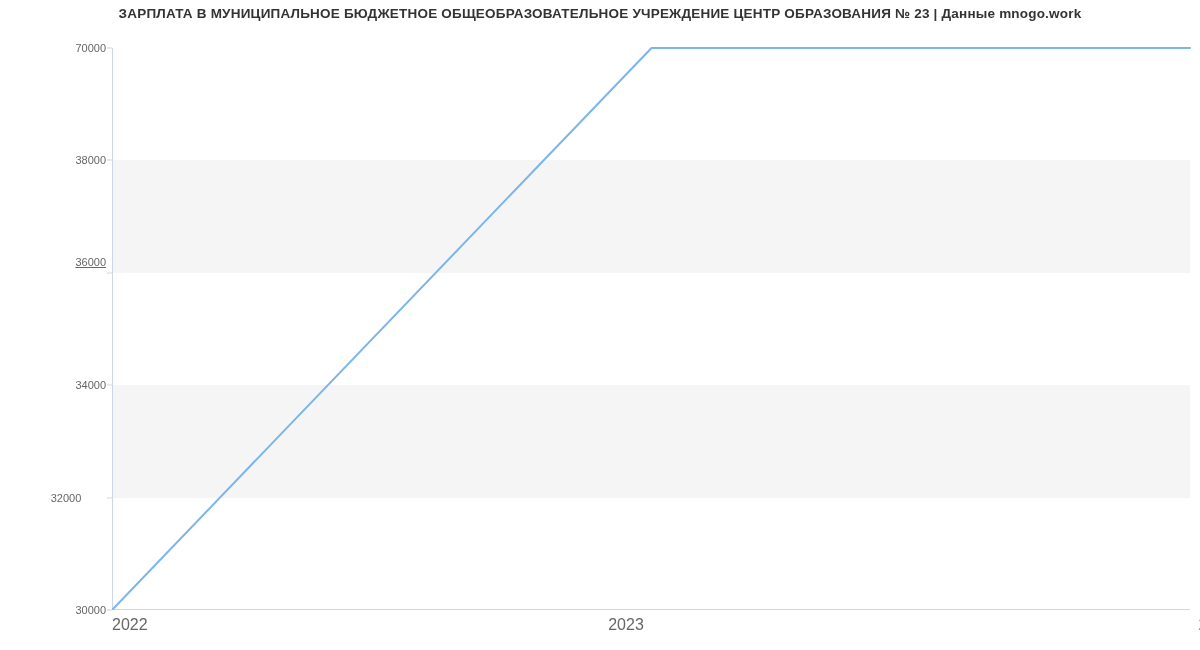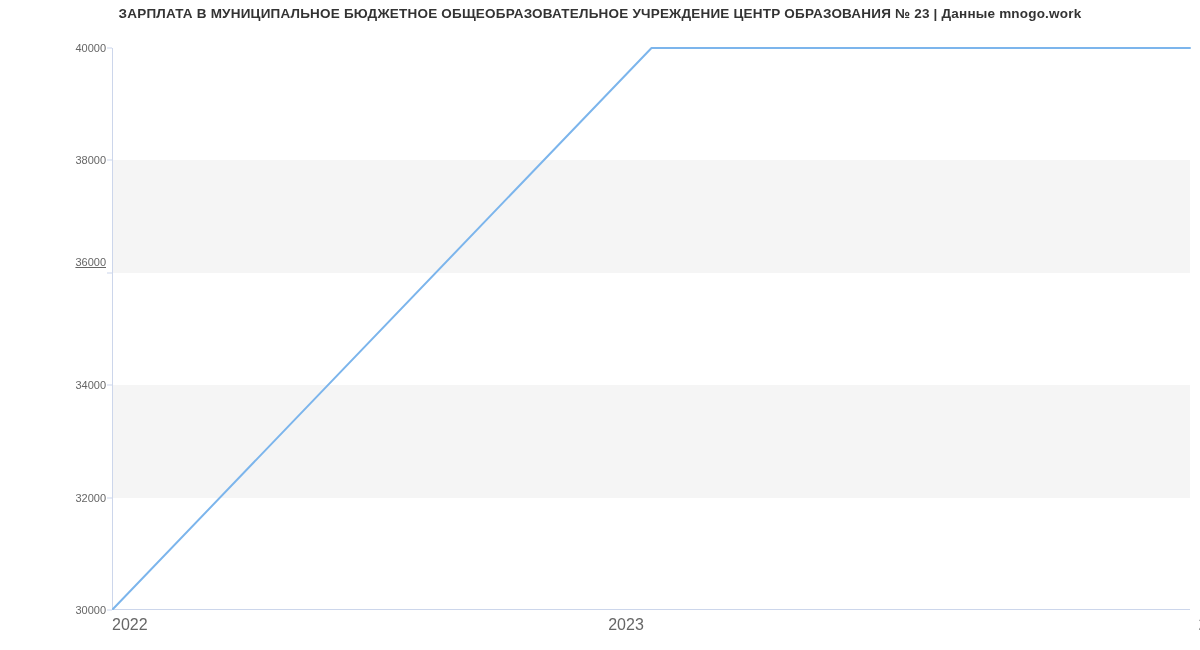--- a/index.html
+++ b/index.html
@@ -86,33 +86,33 @@
 </head>
 <body>
 
 <div class="chart-container">
 
   <div class="chart-title">ЗАРПЛАТА В МУНИЦИПАЛЬНОЕ БЮДЖЕТНОЕ ОБЩЕОБРАЗОВАТЕЛЬНОЕ УЧРЕЖДЕНИЕ ЦЕНТР ОБРАЗОВАНИЯ № 23 | Данные mnogo.work</div>
 
   <div class="y-tick-label" style="top:610px;">30000</div>
   <div class="y-tick-mark" style="top:610px;"></div>
 
-  <div class="y-tick-label" style="top:497.6px;">32000</div>
+  <div class="y-tick-label" style="top:497.6px;text-align:center;">32000</div>
   <div class="y-tick-mark" style="top:497.6px;"></div>
 
   <div class="y-tick-label" style="top:385.2px;">34000</div>
   <div class="y-tick-mark" style="top:385.2px;"></div>
 
   <div class="y-tick-label" style="top:262px;text-decoration:underline;">36000</div>
   <div class="y-tick-mark" style="top:272.8px;"></div>
 
   <div class="y-tick-label" style="top:160.4px;">38000</div>
   <div class="y-tick-mark" style="top:160.4px;"></div>
 
-  <div class="y-tick-label" style="top:48px;">40000</div>
+  <div class="y-tick-label" style="top:48px;">70000</div>
   <div class="y-tick-mark" style="top:48px;"></div>
 
   <div class="x-tick-label" style="left:112px;transform:none;">2022</div>
   <div class="x-tick-label" style="left:626px;">2023</div>
   <div class="x-tick-label" style="left:1234px;transform:translateX(-100%);">2024</div>
 
   <div class="plot-area">
 
     <div class="band" style="top:337.2px;height:112.4px;"></div>
     <div class="band" style="top:112.4px;height:112.4px;"></div>

